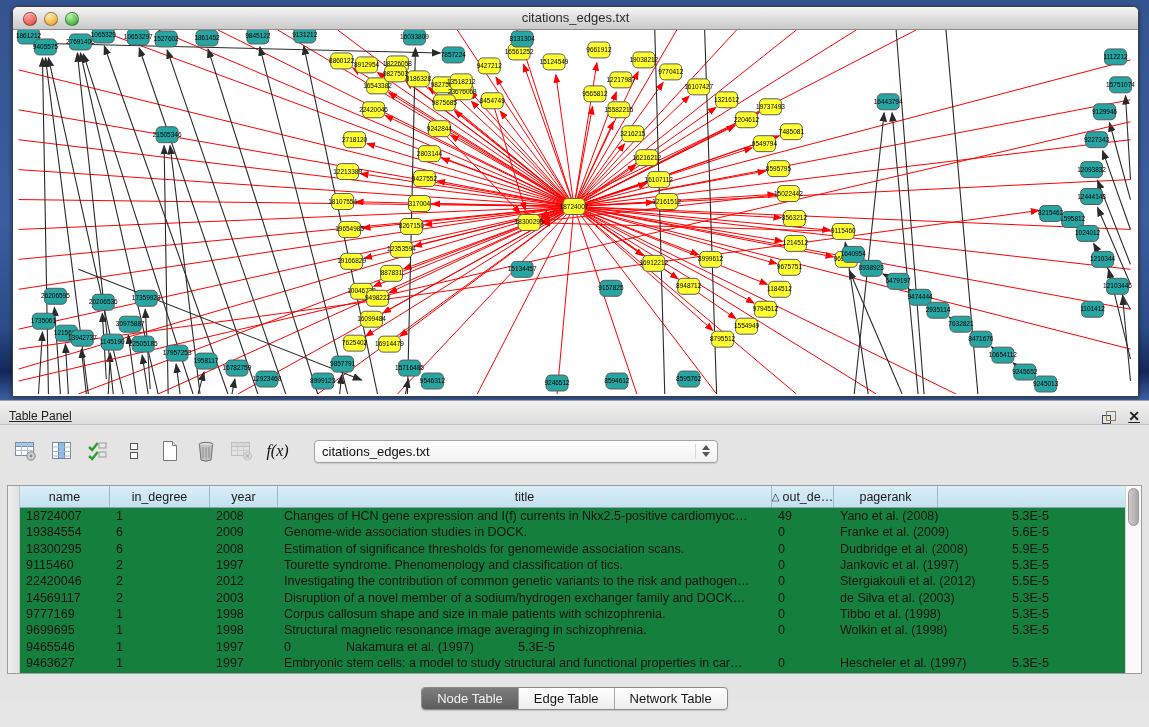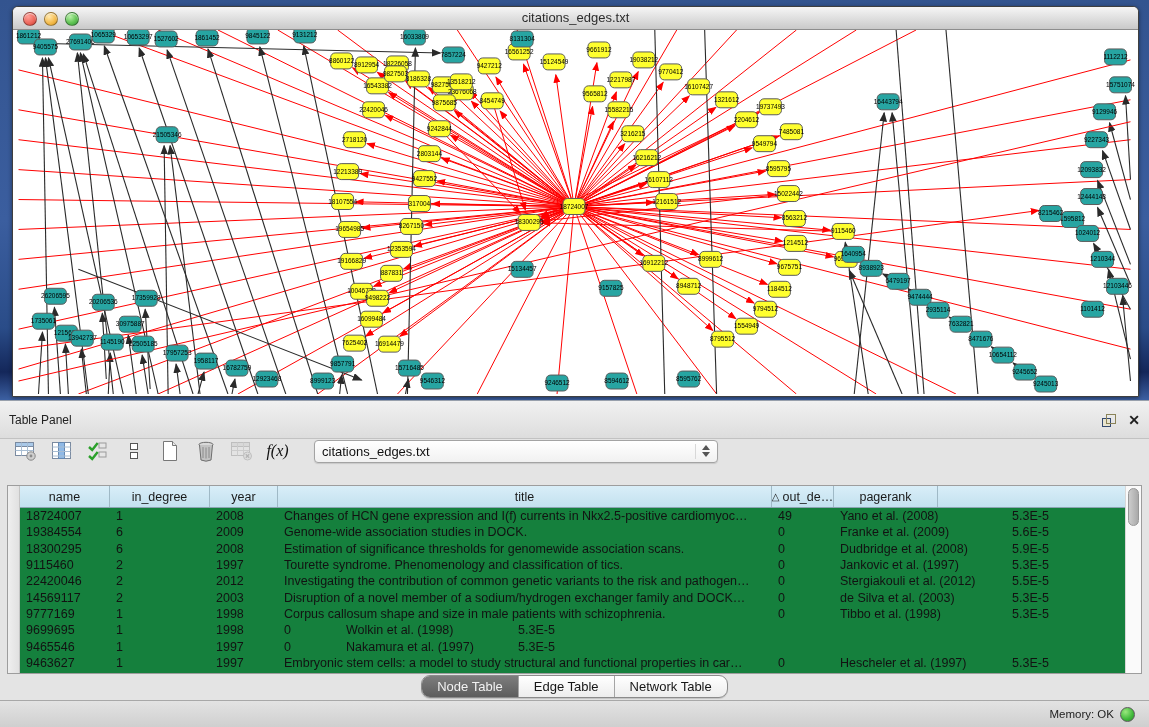--- a/index.html
+++ b/index.html
@@ -19,21 +19,21 @@
   .light.red{background:radial-gradient(circle at 35% 30%,#ff9f97,#ee6a5f 55%,#ce3a2e);}
   .light.yellow{background:radial-gradient(circle at 35% 30%,#ffe9b0,#f5bd4f 55%,#d99a1f);}
   .light.green{background:radial-gradient(circle at 35% 30%,#b8f0a8,#61c554 55%,#35963a);}
   #graph-canvas{position:absolute;left:1px;top:23px;width:1121px;height:364px;background:#fff;overflow:hidden;}
   #net-svg{display:block;}
 
   
   #table-panel{position:absolute;left:0;top:400px;width:1149px;height:300px;
     background:#e4e4e4;border-top:1px solid #98a0ac;}
   .panel-titlebar{position:relative;height:21px;background:linear-gradient(#f1f1f1,#dddddd);
-    border-bottom:1px solid #c2c2c2;display:flex;align-items:center;padding:8px 9px;font-size:12px;color:#222;}
+    border-bottom:1px solid #c2c2c2;display:flex;align-items:flex-end;padding:1px 9px;font-size:12px;color:#222;text-decoration:underline;}
   .panel-title{flex:0 0 auto;}
   .panel-titlebar .spacer{flex:1;}
   .float-btn{width:14px;height:12px;position:relative;margin-right:12px;cursor:default;}
   .float-btn .sq1{position:absolute;left:0;top:4px;width:7px;height:7px;border:1px solid #33496e;background:#e8e4cf;}
   .float-btn .sq2{position:absolute;left:4px;top:0;width:8px;height:8px;border:1px solid #8a8358;background:transparent;}
   .close-btn{font-size:14px;font-weight:bold;color:#1d1d1d;line-height:14px;cursor:default;}
 
   .toolbar{position:absolute;left:12px;top:32px;height:36px;display:flex;align-items:center;gap:9px;}
   .tbtn{width:27px;height:26px;display:flex;align-items:center;justify-content:center;}
   .fx{font-family:"Liberation Serif",serif;font-style:italic;font-size:16px;color:#111;}
@@ -55,22 +55,22 @@
   .hfill{flex:1;background:linear-gradient(#d9eef8,#c3e1ef);}
   .sortglyph{font-size:10px;color:#222;}
   .tbody{flex:1;}
   .trow{display:flex;height:16.3px;align-items:center;}
   .tcell{box-sizing:border-box;padding-left:6px;font-size:12.5px;color:#121212;white-space:nowrap;overflow:hidden;}
   .vscroll{width:15px;background:#fafafa;border-left:1px solid #d8d8d8;position:relative;}
   .vthumb{position:absolute;left:2px;right:2px;top:2px;height:36px;border-radius:6px;
     background:linear-gradient(90deg,#cccccc,#a9a9a9);border:1px solid #979797;}
 
   .tabs{position:absolute;left:0;right:0;top:274px;display:flex;justify-content:center;}
-  .seg{display:flex;border:1px solid #8b8b8b;border-radius:9px;overflow:hidden;height:21px;
-    background:linear-gradient(#ffffff,#ededed);box-shadow:0 1px 1px rgba(0,0,0,.15);}
+  .seg{display:flex;border:1px solid #8b8b8b;border-radius:4px;overflow:hidden;height:21px;
+    background:linear-gradient(#ffffff,#ededed);box-shadow:0 1px 1px rgba(0,0,0,.15);margin-top:12px;}
   .seg .tab{display:flex;align-items:center;padding:0 15px;font-size:13px;color:#161616;border-left:1px solid #a5a5a5;}
   .seg .tab:first-child{border-left:none;}
   .seg .tab.selected{background:linear-gradient(#7d7d7d,#5d5d5d);color:#f2f2f2;}
 
   
   #status-bar{position:absolute;left:0;top:700px;width:1149px;height:27px;
     background:linear-gradient(#e3e3e3,#cfcfcf);border-top:1px solid #a8a8a8;
     display:flex;align-items:center;justify-content:flex-end;padding-right:14px;box-sizing:border-box;}
   .mem-label{font-size:11.5px;color:#222;margin-right:6px;}
   .mem-dot{width:13px;height:13px;border-radius:50%;background:radial-gradient(circle at 35% 30%,#9ae87e,#3fb83a 60%,#2b8f2b);border:1px solid #5a5a5a;}
@@ -924,20 +924,21 @@
               <div class="tcell" style="width: 68px;">1998</div>
               <div class="tcell" style="width: 494px;">Corpus callosum shape and size in male patients with schizophrenia.</div>
               <div class="tcell" style="width: 62px;">0</div>
               <div class="tcell" style="width: 172px;">Tibbo et al. (1998)</div>
               <div class="tcell" style="width: 104px;">5.3E-5</div>
             </div>
             <div class="trow">
               <div class="tcell" style="width: 90px;">9699695</div>
               <div class="tcell" style="width: 100px;">1</div>
               <div class="tcell" style="width: 68px;">1998</div>
+              <div class="tcell" style="width: 494px;">Structural magnetic resonance image averaging in schizophrenia.</div>
               <div class="tcell" style="width: 62px;">0</div>
               <div class="tcell" style="width: 172px;">Wolkin et al. (1998)</div>
               <div class="tcell" style="width: 104px;">5.3E-5</div>
             </div>
             <div class="trow">
               <div class="tcell" style="width: 90px;">9465546</div>
               <div class="tcell" style="width: 100px;">1</div>
               <div class="tcell" style="width: 68px;">1997</div>
               <div class="tcell" style="width: 62px;">0</div>
               <div class="tcell" style="width: 172px;">Nakamura et al. (1997)</div>
@@ -961,18 +962,14 @@
 
     <div class="tabs">
       <div class="seg" id="segtabs">
           <div class="tab selected">Node Table</div>
           <div class="tab">Edge Table</div>
           <div class="tab">Network Table</div>
         </div>
     </div>
   </div>
 
-  <div id="status-bar">
-    <span class="mem-label">Memory: OK</span>
-    <span class="mem-dot"></span>
-  </div>
 
 </div>
 
 </body></html>

